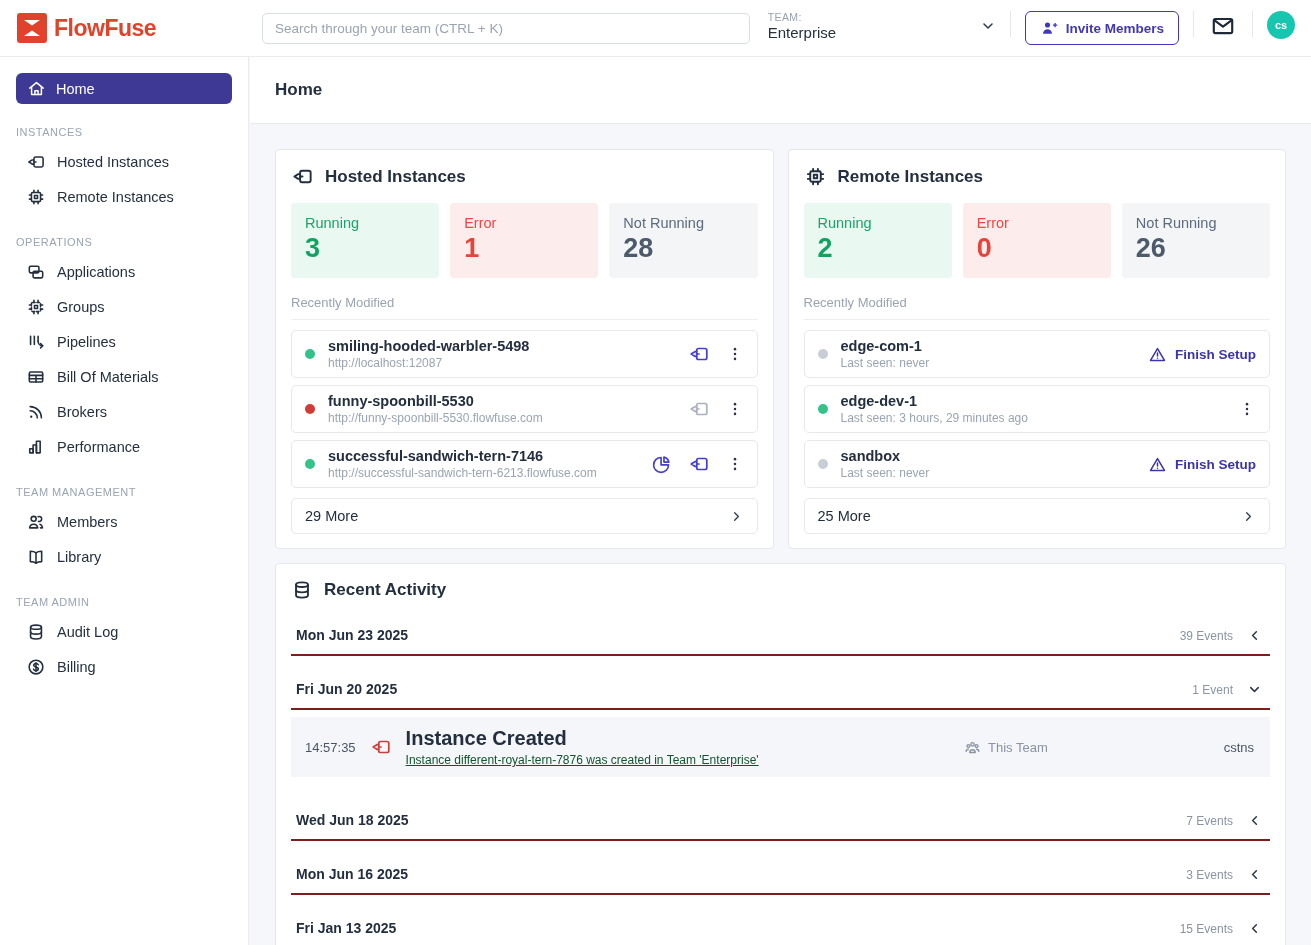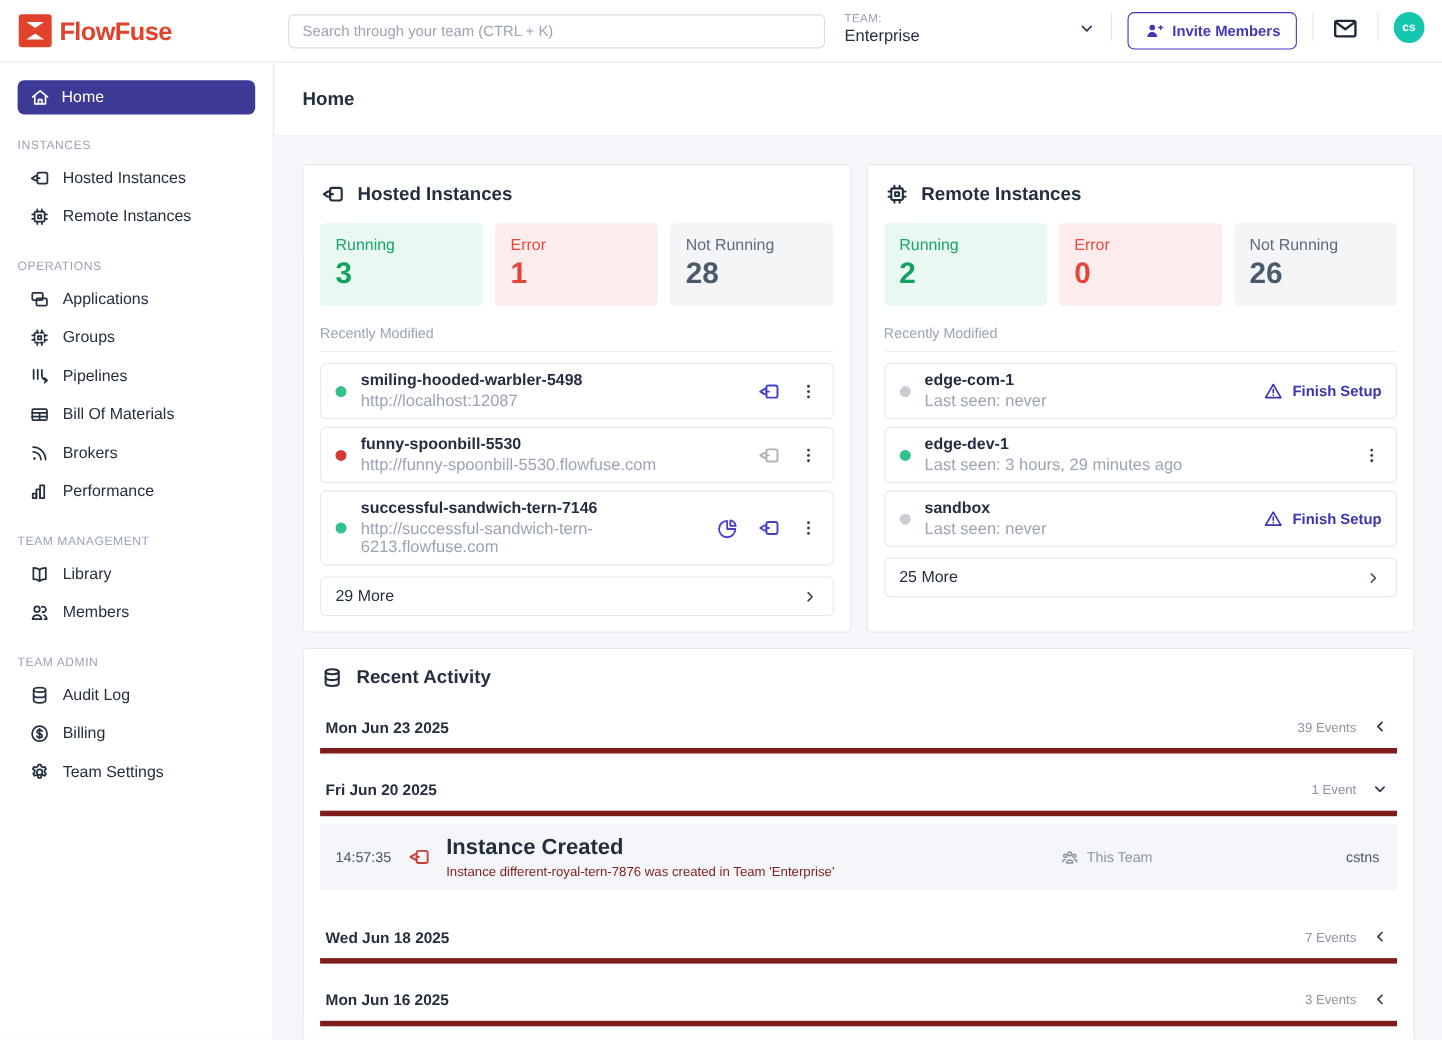--- a/index.html
+++ b/index.html
@@ -90,54 +90,54 @@
   .recent-label { font-size:13px; color:#9AA4B2; padding:17px 0 9px; border-bottom:1px solid #EDEFF3; margin-bottom:10px; }
 
   .inst-row {
     display:flex; align-items:center; border:1px solid #E6E8EC; border-radius:5px;
     padding:7px 13px; margin-bottom:7px; min-height:45px; background:#fff; cursor:pointer;
   }
   .dot { width:10px; height:10px; border-radius:50%; margin-right:13px; flex:none; }
   .dot-green { background:#33C38A; } .dot-red { background:#D63A34; } .dot-gray { background:#C9CED6; }
   .inst-texts { min-width:0; }
   .inst-name { font-size:14.5px; font-weight:bold; color:#232E3E; }
-  .inst-sub { font-size:15px; color:#9AA4B2; margin-top:2px; }
+  .inst-sub { font-size:12px; color:#9AA4B2; margin-top:2px; }
   .inst-actions { margin-left:auto; display:flex; align-items:center; gap:16px; }
   .icon-btn { background:none; border:none; cursor:pointer; padding:0; color:#4640C8; }
   .icon-btn.disabled { color:#ABB2BD; }
   .kebab { color:#2C3648; }
   .finish-setup { display:flex; align-items:center; gap:8px; color:#3A34AE; font-weight:bold; font-size:13.5px; background:none; border:none; cursor:pointer; font-family:"Liberation Sans", sans-serif; }
 
   .more-row {
     display:flex; align-items:center; justify-content:space-between;
     border:1px solid #E6E8EC; border-radius:5px; padding:8px 13px; height:36px;
     font-size:14.5px; color:#232E3E; cursor:pointer; background:#fff; margin-top:10px;
   }
   .more-row .chev { color:#344054; }
 
   
   .activity-card { margin-top:14px; }
   .act-group-header {
-    display:flex; align-items:flex-start; padding:11px 8px 11px 5px;
-    border-bottom:5px solid #7f1d1d; margin-top:14px; cursor:pointer;
+    display:flex; align-items:flex-end; padding:11px 8px 11px 5px;
+    border-bottom:2px solid #7f1d1d; margin-top:14px; cursor:pointer;
   }
   .act-group-header:first-of-type { margin-top:6px; }
   .act-date { font-size:14px; font-weight:bold; color:#232E3E; }
   .act-right { margin-left:auto; display:flex; align-items:center; gap:14px; }
   .act-count { font-size:12px; color:#8A94A3; }
   .act-chev { color:#2C3648; }
   .event-row {
     display:flex; align-items:center; background:#F5F6F9; padding:10px 16px 10px 10px;
     margin-top:7px; min-height:57px;
   }
   .event-time { font-size:13px; color:#4A5568; margin:0 14px 0 4px; }
   .event-icon { color:#C9413A; margin-right:14px; }
   .event-main { min-width:0; flex:1; }
   .event-title { font-size:20px; font-weight:bold; color:#232E3E; }
-  .event-desc { font-size:12px; color:#7f1d1d; margin-top:3px; }
+  .event-desc { font-size:12px; color:#14532d; margin-top:3px;text-decoration:underline; }
   .event-scope { display:flex; align-items:center; gap:7px; color:#8A94A3; font-size:13px; width:230px; }
   .event-user { font-size:13px; color:#4A5568; width:60px; text-align:right; }
   .spacer-after-event { height:10px; }
 </style>
 </head>
 <body>
 
 <header class="header">
   <div class="logo-wrap">
     <span class="logo-mark">
@@ -275,37 +275,37 @@
           <path d="M12.5 19V5h4.5a1 1 0 0 1 0 0V19z"></path>
         </svg>
     </span>
     <span>Performance</span>
   </div>
 
   <div class="nav-section-title">TEAM MANAGEMENT</div>
   <div class="nav-item">
     <span class="ic">
       <svg viewBox="0 0 24 24" width="20" height="20" fill="none" stroke="currentColor" stroke-width="1.9" stroke-linecap="round" stroke-linejoin="round">
-          <path d="M12 7c-1.6-1.4-3.6-1.9-6.8-1.9v12.4c3.2 0 5.2.5 6.8 1.9 1.6-1.4 3.6-1.9 6.8-1.9V5.1c-3.2 0-5.2.5-6.8 1.9z"></path>
-          <path d="M12 7v12.4"></path>
-        </svg>
-    </span>
-    <span>Library</span>
-  </div>
-  <div class="nav-item">
-    <span class="ic">
-      <svg viewBox="0 0 24 24" width="20" height="20" fill="none" stroke="currentColor" stroke-width="1.9" stroke-linecap="round" stroke-linejoin="round">
           <circle cx="9.2" cy="8.2" r="3"></circle>
           <path d="M4.3 19c.4-2.6 2.4-4.4 4.9-4.4s4.5 1.8 4.9 4.4z"></path>
           <path d="M14.5 5.7a3 3 0 1 1 .6 5.6"></path>
           <path d="M16.8 14.8c1.7.6 2.8 2.2 3 4.2h-2.4"></path>
         </svg>
     </span>
     <span>Members</span>
   </div>
+  <div class="nav-item">
+    <span class="ic">
+      <svg viewBox="0 0 24 24" width="20" height="20" fill="none" stroke="currentColor" stroke-width="1.9" stroke-linecap="round" stroke-linejoin="round">
+          <path d="M12 7c-1.6-1.4-3.6-1.9-6.8-1.9v12.4c3.2 0 5.2.5 6.8 1.9 1.6-1.4 3.6-1.9 6.8-1.9V5.1c-3.2 0-5.2.5-6.8 1.9z"></path>
+          <path d="M12 7v12.4"></path>
+        </svg>
+    </span>
+    <span>Library</span>
+  </div>
 
   <div class="nav-section-title">TEAM ADMIN</div>
   <div class="nav-item">
     <span class="ic">
       <svg viewBox="0 0 24 24" width="20" height="20" fill="none" stroke="currentColor" stroke-width="1.9" stroke-linecap="round" stroke-linejoin="round">
           <ellipse cx="12" cy="6.2" rx="6.5" ry="2.5"></ellipse>
           <path d="M5.5 6.2v5.8c0 1.4 2.9 2.5 6.5 2.5s6.5-1.1 6.5-2.5V6.2"></path>
           <path d="M5.5 12v5.8c0 1.4 2.9 2.5 6.5 2.5s6.5-1.1 6.5-2.5V12"></path>
         </svg>
     </span>
@@ -313,29 +313,20 @@
   </div>
   <div class="nav-item">
     <span class="ic">
       <svg viewBox="0 0 24 24" width="20" height="20" fill="none" stroke="currentColor" stroke-width="1.9" stroke-linecap="round" stroke-linejoin="round">
           <circle cx="12" cy="12" r="8.2"></circle>
           <path d="M12 6.8v10.4"></path>
           <path d="M14.8 9.3c-.5-1-1.5-1.5-2.8-1.5-1.5 0-2.7.8-2.7 2.1 0 2.9 5.5 1.6 5.5 4.3 0 1.3-1.3 2.1-2.8 2.1-1.4 0-2.5-.6-2.9-1.7"></path>
         </svg>
     </span>
     <span>Billing</span>
-  </div>
-  <div class="nav-item">
-    <span class="ic">
-      <svg viewBox="0 0 24 24" width="20" height="20" fill="none" stroke="currentColor" stroke-width="1.9" stroke-linecap="round" stroke-linejoin="round">
-          <circle cx="12" cy="12" r="3"></circle>
-          <path d="M10.6 3.8h2.8l.4 2.1 1.8 1 2-.8 1.4 2.4-1.6 1.4a6.8 6.8 0 0 1 0 2.2l1.6 1.4-1.4 2.4-2-.8-1.8 1-.4 2.1h-2.8l-.4-2.1-1.8-1-2 .8-1.4-2.4 1.6-1.4a6.8 6.8 0 0 1 0-2.2L4.6 8.5 6 6.1l2 .8 1.8-1z"></path>
-        </svg>
-    </span>
-    <span>Team Settings</span>
   </div>
 </nav>
 
 <main class="main">
   <div class="page-titlebar">
     <div class="page-title">Home</div>
   </div>
 
   <div class="content">
     <div class="cards-row">

